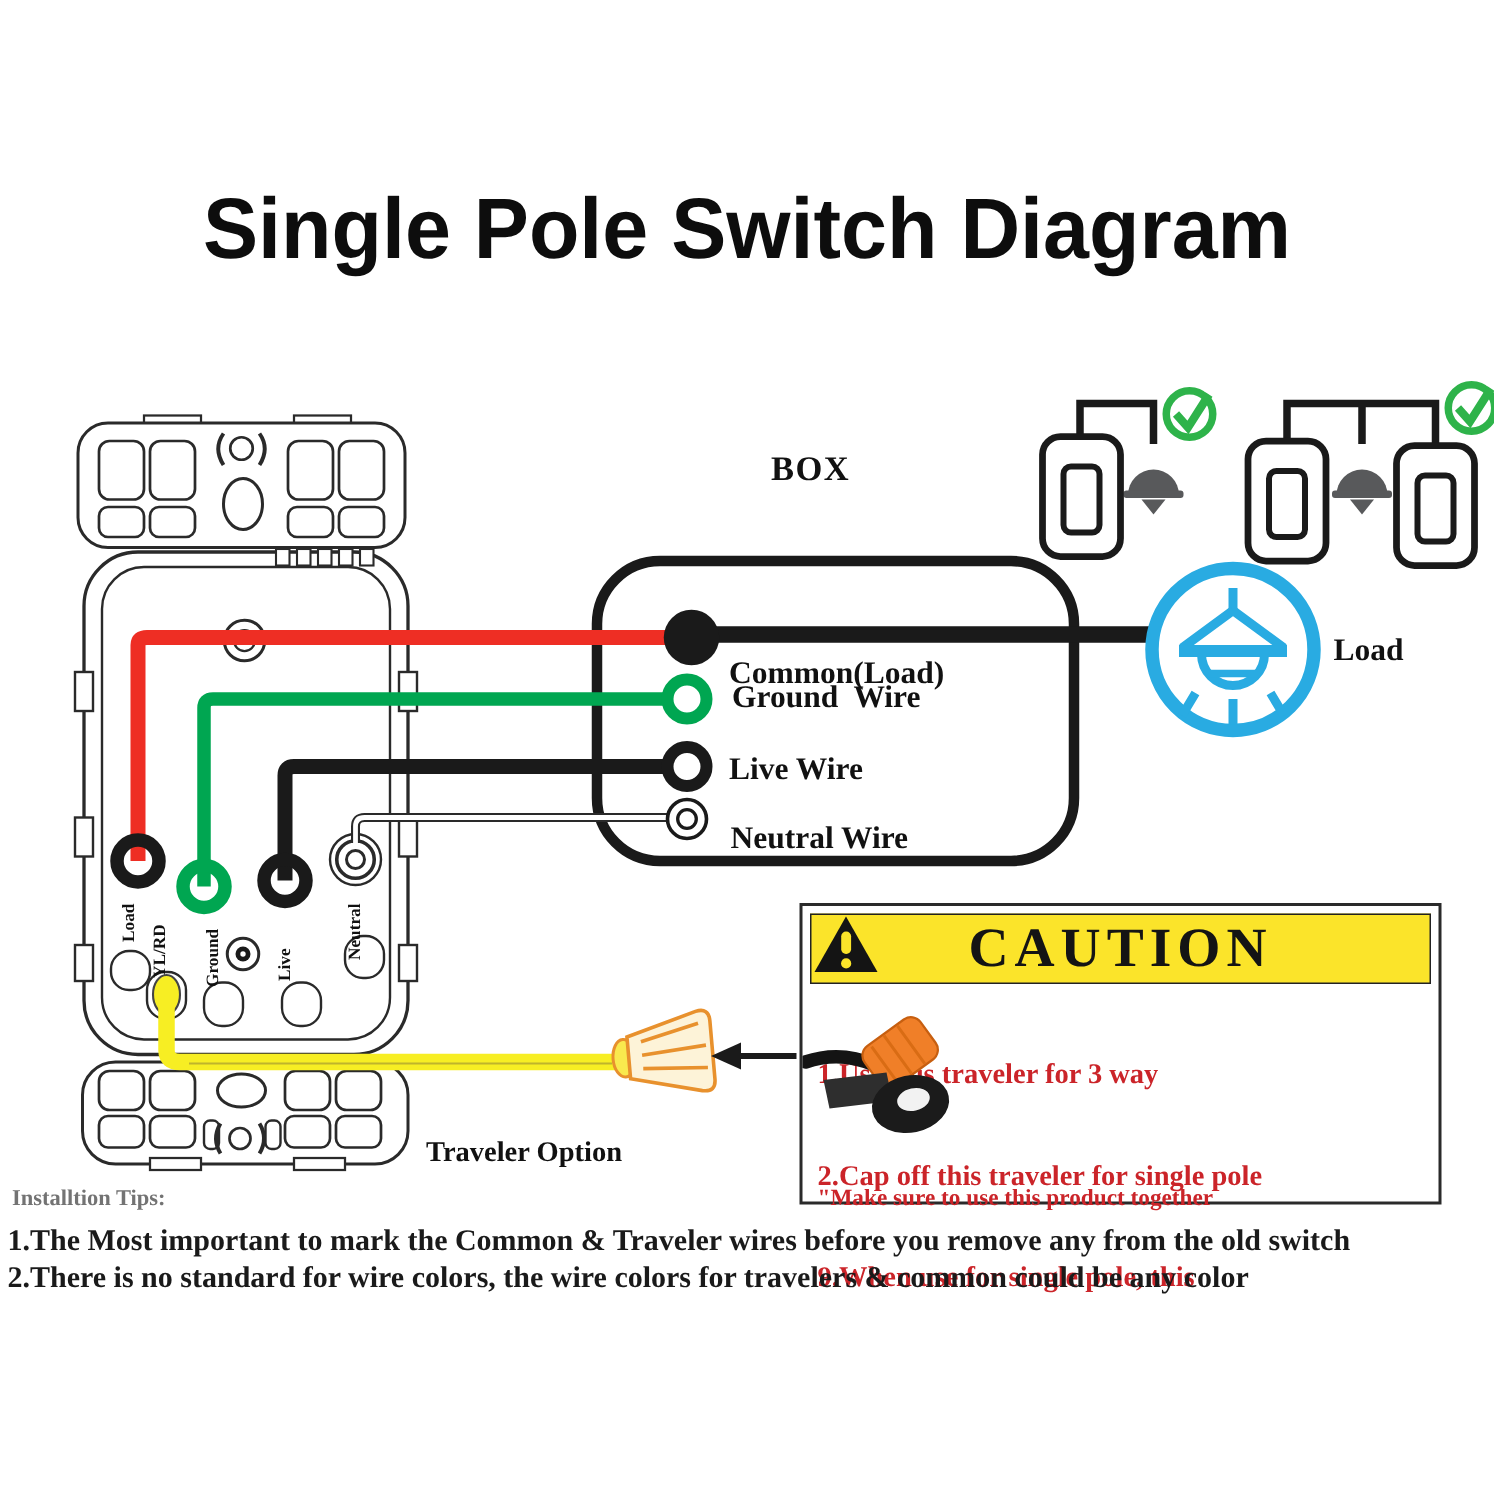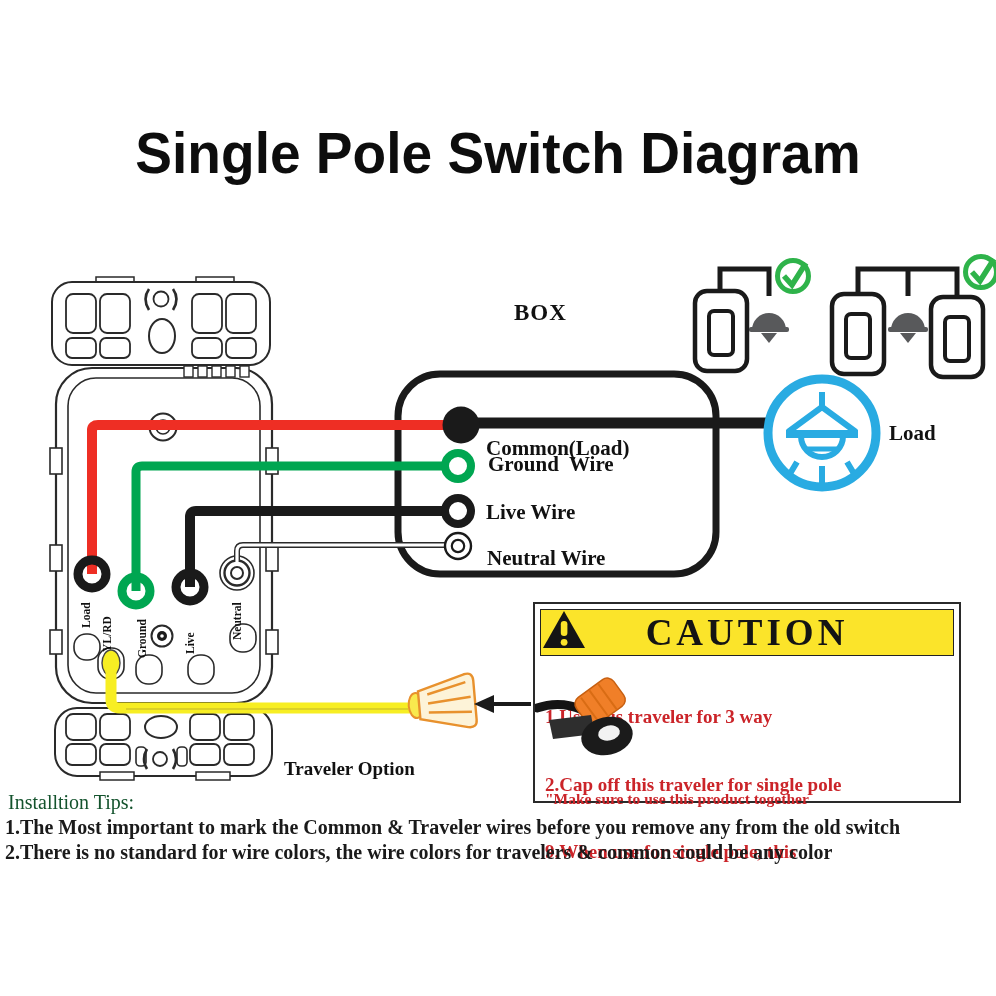--- a/index.html
+++ b/index.html
@@ -30,21 +30,21 @@
   .caution-band{position:absolute;left:5px;top:5px;right:5px;height:45px;
                 background:#fbe42a;border:1.5px solid #222;
                 display:flex;align-items:center;justify-content:center;gap:12px;}
   .caution-title{font-size:37px;font-weight:bold;letter-spacing:4px;color:#141414;line-height:1;}
   .caution-lines{position:absolute;left:10px;top:57px;color:#cb2429;
                  font-weight:bold;font-size:19px;line-height:22.5px;white-space:pre;}
   .caution-lines .indent{padding-left:15px;}
   .caution-note{position:absolute;left:10px;top:149px;color:#cb2429;
                 font-weight:bold;font-size:15.5px;line-height:18.5px;white-space:pre;}
   .caution-photo{position:absolute;right:2px;top:58px;}
-  .tips-title{left:8px;top:791px;color:#14532d;font-size:20px;font-weight:normal;}
+  .tips-title{left:8px;top:791px;color:#737373;font-size:15px;font-weight:bold;}
   .tips-line{font-size:20px;font-weight:bold;white-space:nowrap;color:#1a1a1a;}
   .tips-1{left:5px;top:816px;}
   .tips-2{left:5px;top:841px;}
 </style>
 </head>
 <body>
 
 <svg width="996" height="996" viewBox="0 0 996 996">
 
   <g stroke="#2a2a2a" fill="#fff">

